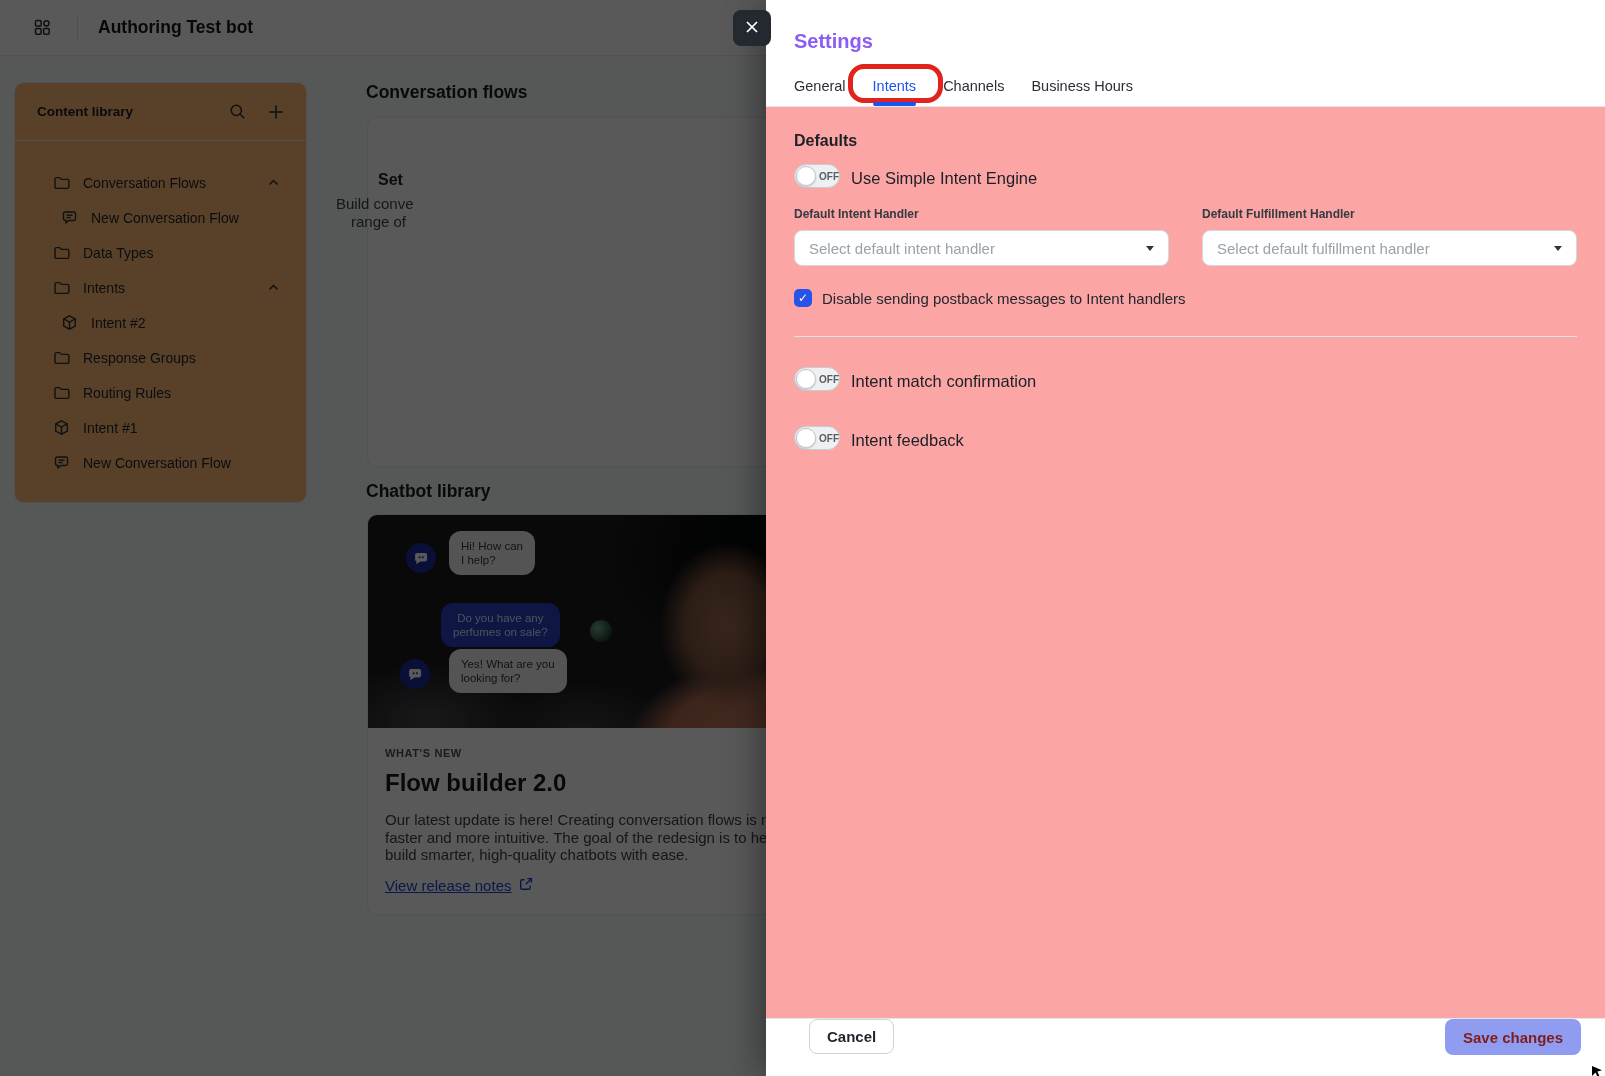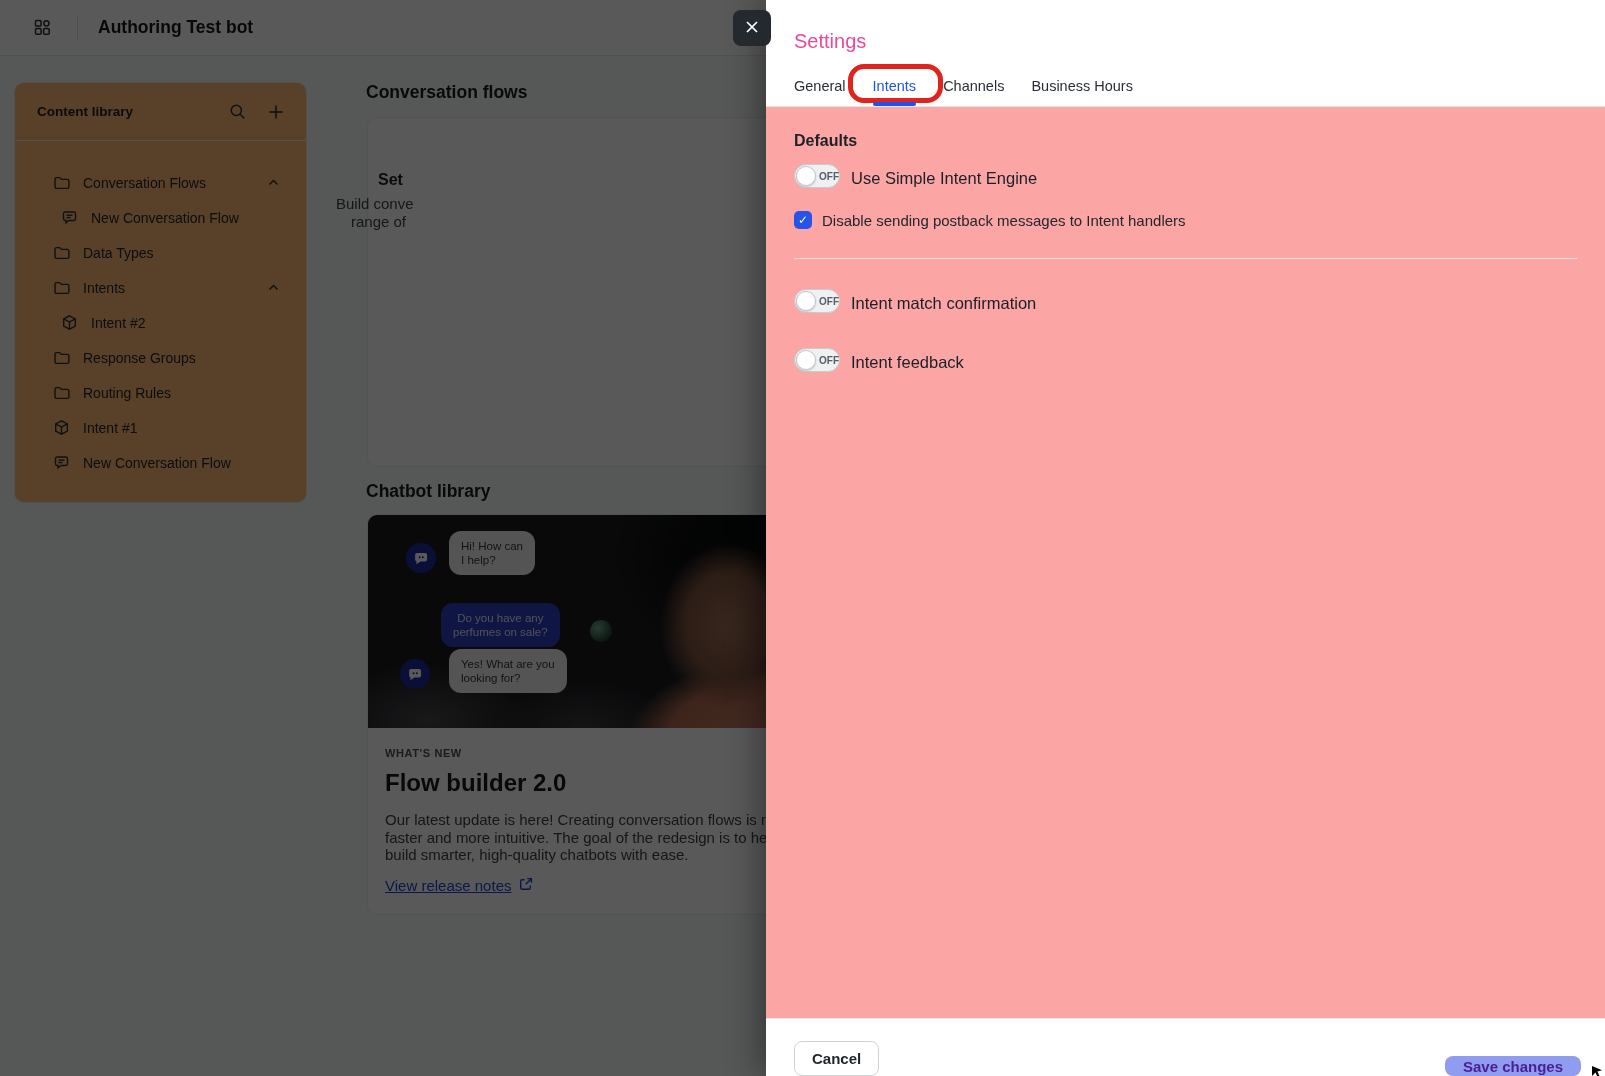--- a/index.html
+++ b/index.html
@@ -65,21 +65,21 @@
 
   
   .close-btn { position:absolute; left:733px; top:10px; width:38px; height:36px; background:#24292f;
                border:none; border-radius:8px; z-index:30; display:flex; align-items:center;
                justify-content:center; cursor:pointer; }
 
   
   .drawer { position:absolute; left:766px; top:0; width:839px; height:1076px; background:#fff; z-index:20;
             box-shadow:-8px 0 30px rgba(0,0,0,.35); display:flex; flex-direction:column; }
   .drawer-head { padding:28px 28px 0; border-bottom:1px solid #e3e6ea; }
-  .settings-title { font-size:20px; font-weight:400; color:#ec4899; line-height:26px; }
+  .settings-title { font-size:20px; font-weight:700; color:#8b5cf6; line-height:26px; }
   .tabs { display:flex; gap:27px; margin-top:24px; }
   .tab { position:relative; padding-bottom:11px; font-size:14.5px; line-height:17px; color:#2a2f36;
          font-weight:500; cursor:pointer; }
   .tab.active { color:#1b53ee; }
   .tab.active::after { content:""; position:absolute; left:0; right:0; bottom:0; height:4px;
                        background:#1b53ee; border-radius:2px; }
   .tab-annotation { position:absolute; left:-25px; right:-27px; top:-14px; bottom:3px;
                     border:5px solid #e0231c; border-radius:16px; pointer-events:none; }
   .drawer-body { flex:1; background:#fca5a5; padding:24px 28px; overflow:hidden; }
   .defaults-title { font-size:16px; font-weight:700; color:#1c2127; line-height:19px; }
@@ -100,26 +100,26 @@
   .caret { width:0; height:0; border-left:4.5px solid transparent; border-right:4.5px solid transparent;
            border-top:5.5px solid #31363c; }
   .checkbox-row { display:flex; align-items:center; gap:10px; margin-top:23px; }
   .checkbox { width:18px; height:18px; border-radius:5px; background:#2653e9; color:#fff; display:flex;
               align-items:center; justify-content:center; font-size:12px; font-weight:700; cursor:pointer; }
   .checkbox-label { font-size:15px; color:#22272e;text-align:center; }
   .hr { height:1px; background:#dfe2e6; margin-top:29px; }
   .toggle-row.second { margin-top:30px; }
   .toggle-row.third { margin-top:35px; }
   .drawer-footer { height:58px; background:#fff; border-top:1px solid #e3e6e9; display:flex;
-                   align-items:flex-end; justify-content:space-between; padding:0 24px 0 28px; }
+                   align-items:flex-start; justify-content:space-between; padding:0 24px 0 43px; }
   .btn-cancel { height:35px; padding:0 17px; background:#fff; border:1px solid #ced3d9; border-radius:8px;
                 font-size:15px; font-weight:700; color:#1f242b; cursor:pointer;
                 font-family:"Liberation Sans",sans-serif; }
-  .btn-save { height:20px; padding:0 18px; background:#8f9cf0; border:none; border-radius:8px;
-              font-size:15px; font-weight:700; color:#4c1d95; cursor:pointer;
+  .btn-save { height:36px; padding:0 18px; background:#8f9cf0; border:none; border-radius:8px;
+              font-size:15px; font-weight:700; color:#7f1d1d; cursor:pointer;
               font-family:"Liberation Sans",sans-serif; }
   .cursor { position:absolute; left:1591px; top:1065px; z-index:50; }
 </style>
 </head>
 <body>
 
 <div id="app">
 
   <div class="topbar">
     <span class="apps">
@@ -323,20 +323,36 @@
       <div class="defaults-title">Defaults</div>
 
       <div class="toggle-row first">
         <span class="toggle">
           <span class="knob"></span>
           <span class="toggle-state">OFF</span>
         </span>
         <span class="toggle-label">Use Simple Intent Engine</span>
       </div>
 
+      <div class="fields">
+        <div class="field">
+          <div class="field-label">Default Intent Handler</div>
+          <div class="select">
+            <span class="select-placeholder">Select default intent handler</span>
+            <span class="caret"></span>
+          </div>
+        </div>
+        <div class="field">
+          <div class="field-label">Default Fulfillment Handler</div>
+          <div class="select">
+            <span class="select-placeholder">Select default fulfillment handler</span>
+            <span class="caret"></span>
+          </div>
+        </div>
+      </div>
 
       <div class="checkbox-row">
         <span class="checkbox">✓</span>
         <span class="checkbox-label">Disable sending postback messages to Intent handlers</span>
       </div>
 
       <div class="hr"></div>
 
       <div class="toggle-row second">
         <span class="toggle">

